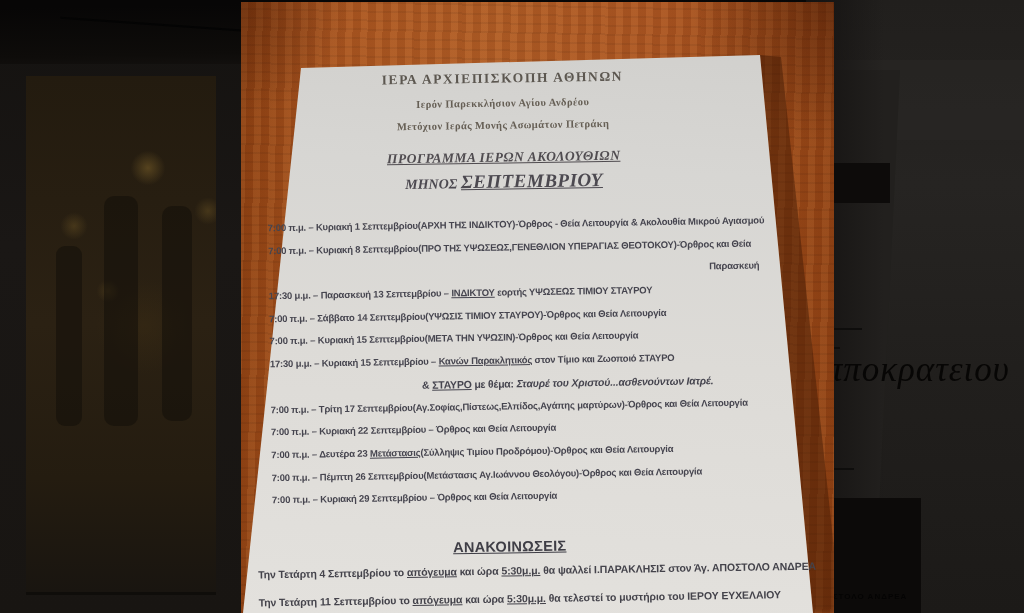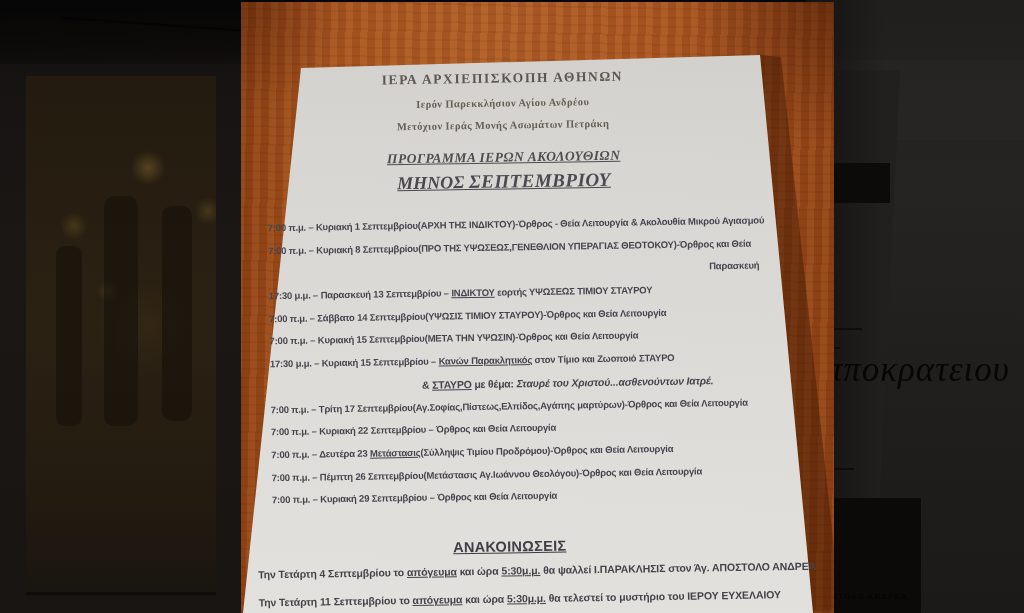--- a/index.html
+++ b/index.html
@@ -59,21 +59,21 @@
     clip-path:polygon(519px 53px,540px 55px,600px 611px,572px 611px);
     background:rgba(60,22,2,.45);filter:blur(2px);}
   .paper-content{position:absolute;inset:0;transform:rotate(-0.9deg);color:#4a4850;}
   .ctr{position:absolute;left:0;width:530px;text-align:center;}
   .hdr1{top:68px;font-family:"Liberation Serif",serif;font-weight:bold;font-size:13.5px;letter-spacing:1.6px;color:#5c5750;}
   .hdr2{top:95px;font-family:"Liberation Serif",serif;font-weight:bold;font-size:10.5px;letter-spacing:.4px;color:#665f55;}
   .hdr3{top:117px;font-family:"Liberation Serif",serif;font-weight:bold;font-size:10.5px;letter-spacing:.4px;color:#665f55;}
   .title1{top:147px;font-family:"Liberation Serif",serif;font-weight:bold;font-style:italic;font-size:13.5px;
     letter-spacing:.5px;text-decoration:underline;color:#504c50;}
   .title2{top:168px;font-family:"Liberation Serif",serif;font-weight:bold;font-style:italic;color:#4c4950;}
-  .title2 .mn{font-size:18px;text-decoration:underline;}
+  .title2 .mn{font-size:14px;}
   .title2 .mo{font-size:19px;text-decoration:underline;letter-spacing:.5px;}
   .sched{position:absolute;left:28px;top:216px;width:537px;}
   .sched-line{height:22.7px;font-weight:bold;font-size:9.5px;letter-spacing:-0.2px;white-space:nowrap;color:#46454f;}
   .sched-line.right{text-align:right;padding-right:46px;}
   .sched-line.center{text-align:center;padding-left:58px;font-size:10.5px;}
   .annc-title{top:536px;font-size:14.5px;font-weight:bold;text-decoration:underline;color:#3f3e46;letter-spacing:.3px;}
   .annc{position:absolute;left:13px;top:562px;width:572px;}
   .annc-line{height:28px;font-weight:bold;font-size:10.5px;letter-spacing:-0.1px;white-space:nowrap;color:#44434b;}
   .u{text-decoration:underline;}
   .i{font-style:italic;}

